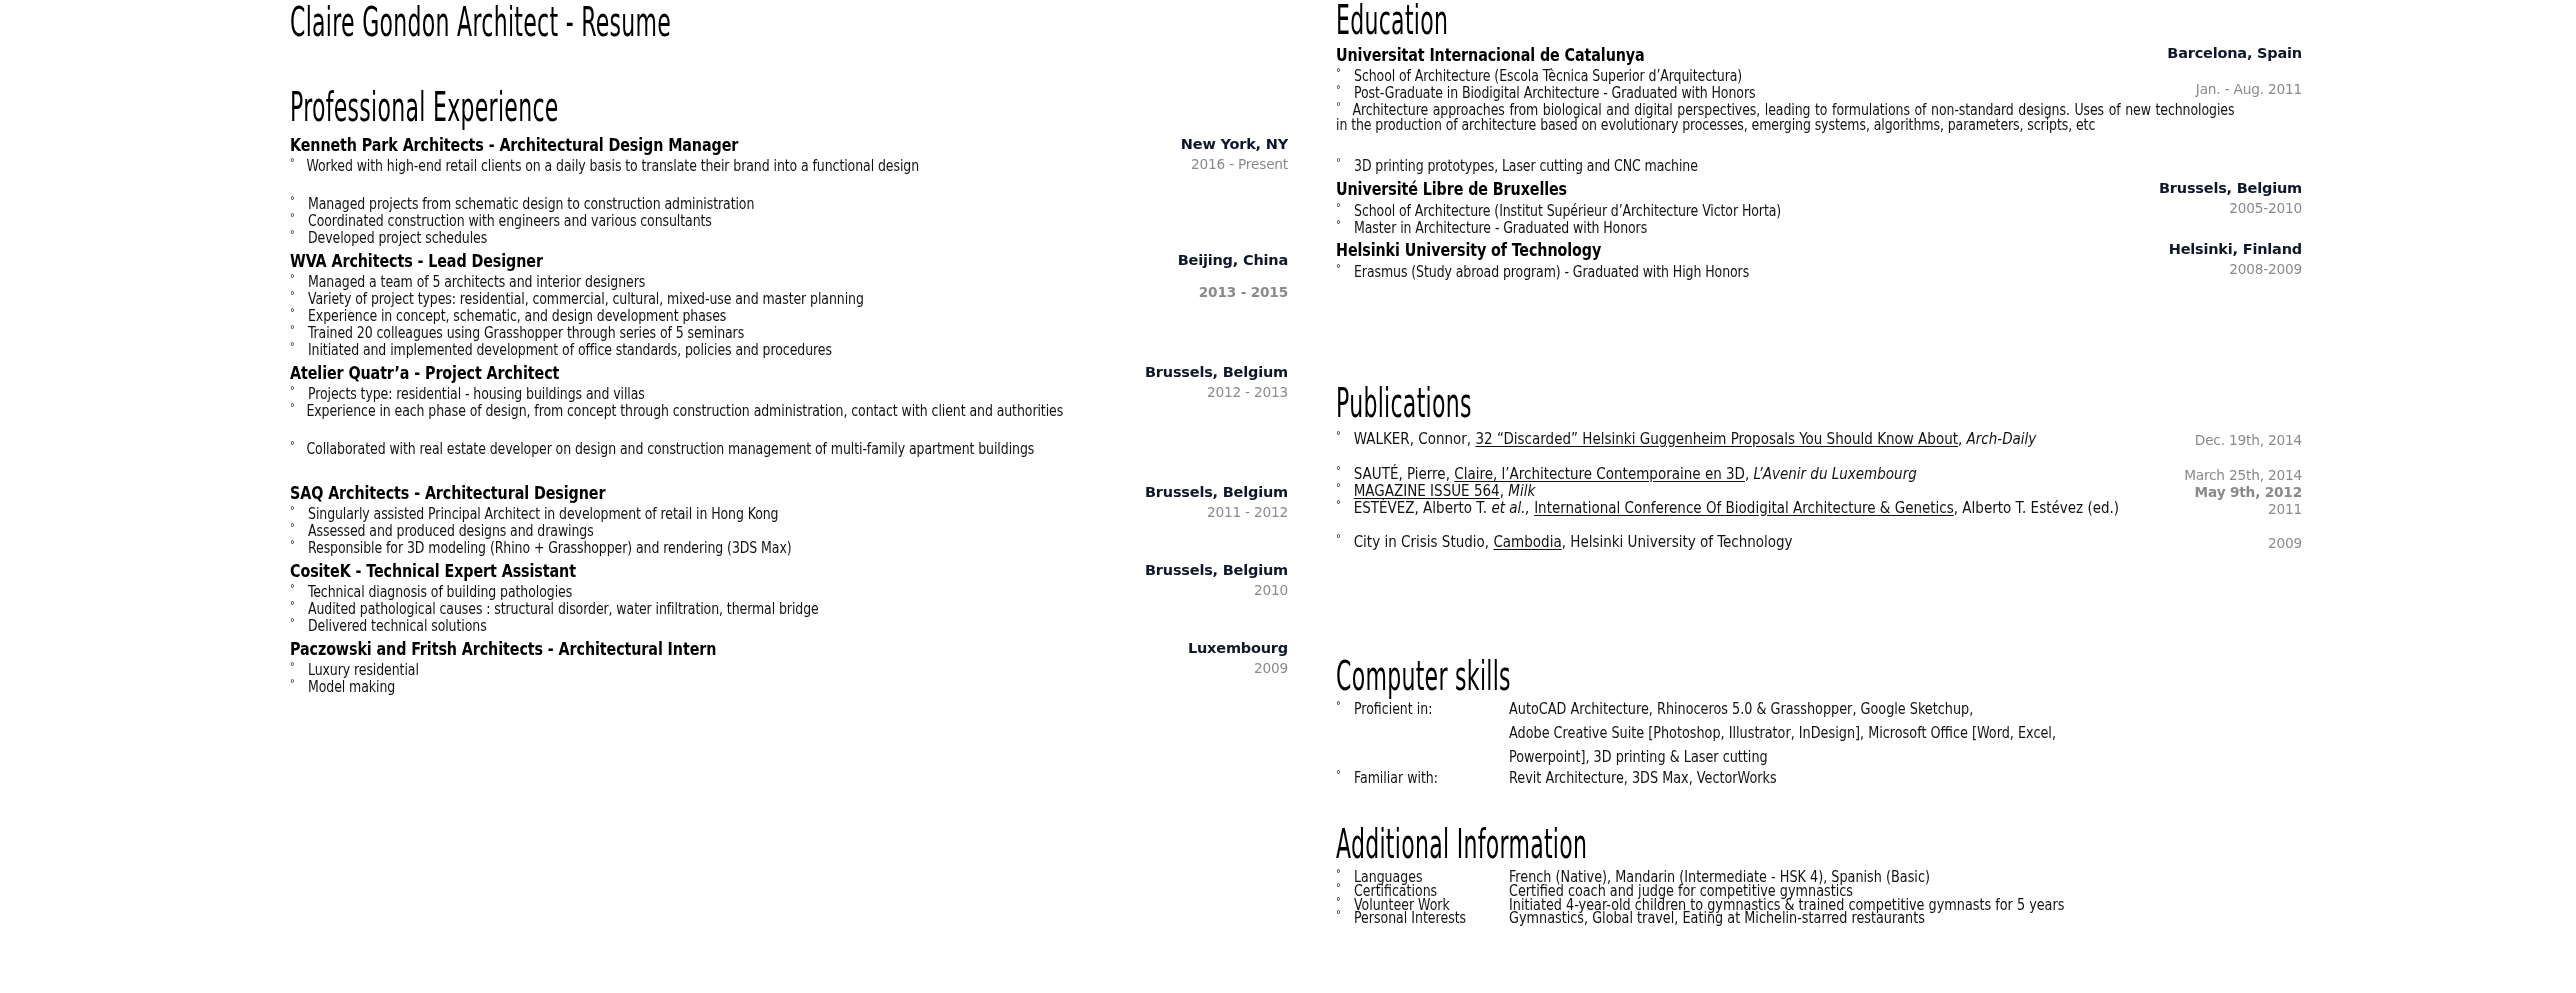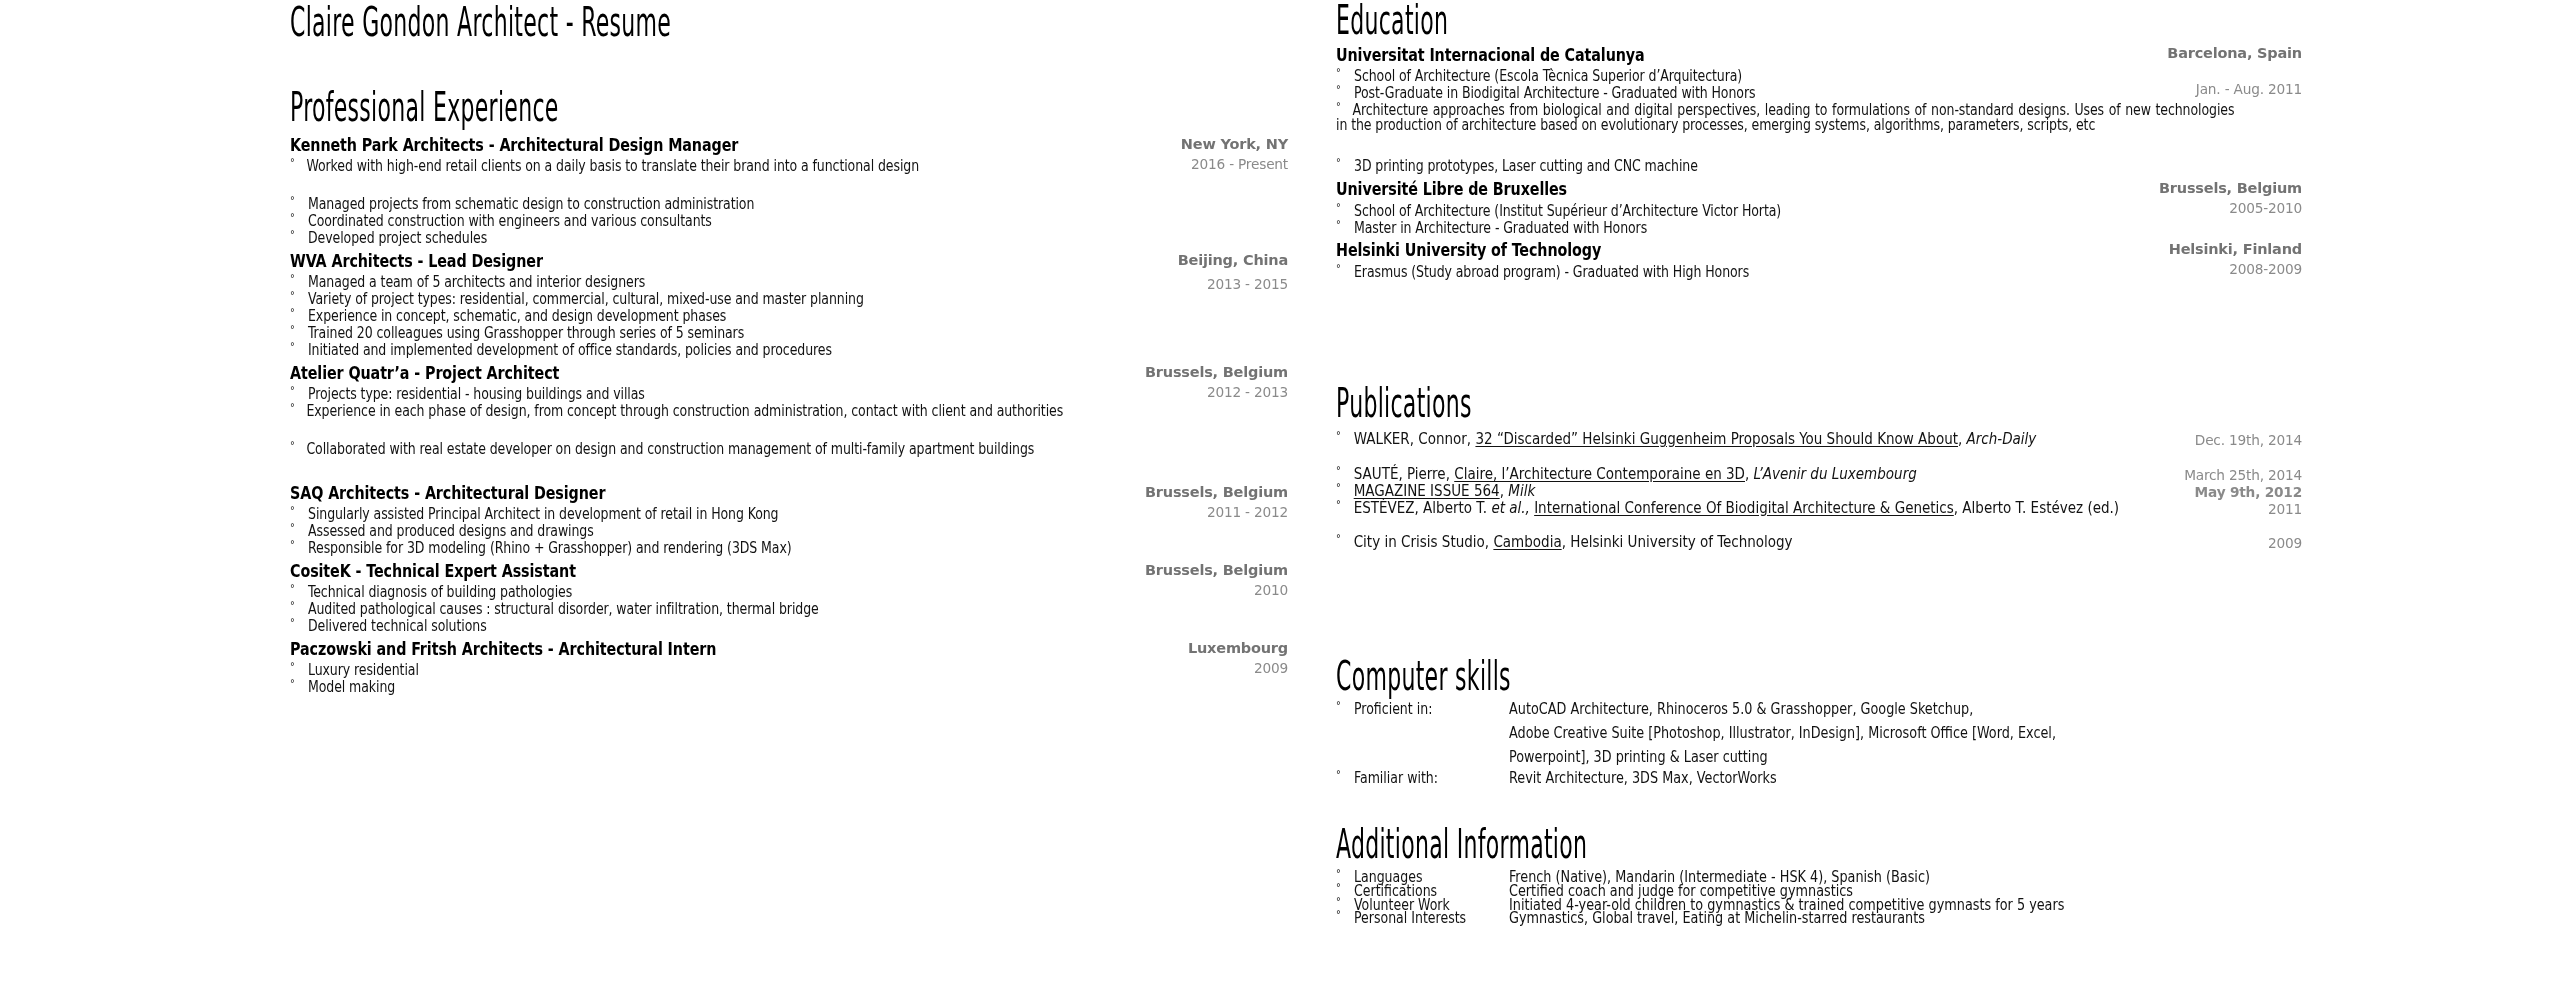--- a/index.html
+++ b/index.html
@@ -103,21 +103,21 @@
   .meta {
     position: absolute;
     right: 0;
     text-align: right;
     white-space: nowrap;
     font-family: "DejaVu Sans", sans-serif;
   }
   .meta .place {
     font-size: 14.5px;
     font-weight: bold;
-    color: #737373;
+    color: #0f172a;
     letter-spacing: -0.2px;
   }
   .meta .date {
     font-size: 13.7px;
     color: #8a8a8a;
     letter-spacing: -0.2px;
   }
 
   
   .pub {
@@ -190,21 +190,21 @@
           <span class="bu">°</span>
           <span class="bt">Coordinated construction with engineers and various consultants</span>
         </div>
         <div class="bullet-row cond" style="position: absolute; left: 0px; top: 231px; width: 998px;">
           <span class="bu">°</span>
           <span class="bt">Developed project schedules</span>
         </div>
         <div class="org cond" style="position: absolute; left: 0px; top: 253px;">WVA Architects - Lead Designer</div>
         <div class="meta" style="top: 252px;">
           <div class="place">Beijing, China</div>
-          <div class="date" style="margin-top: 8px;">2013 - 2015</div>
+          <div class="date" style="margin-top: 16px; font-weight: bold;">2013 - 2015</div>
         </div>
         <div class="bullet-row cond" style="position: absolute; left: 0px; top: 275px; width: 998px;">
           <span class="bu">°</span>
           <span class="bt">Managed a team of 5 architects and interior designers</span>
         </div>
         <div class="bullet-row cond" style="position: absolute; left: 0px; top: 292px; width: 998px;">
           <span class="bu">°</span>
           <span class="bt">Variety of project types: residential, commercial, cultural, mixed-use and master planning</span>
         </div>
         <div class="bullet-row cond" style="position: absolute; left: 0px; top: 309px; width: 998px;">

